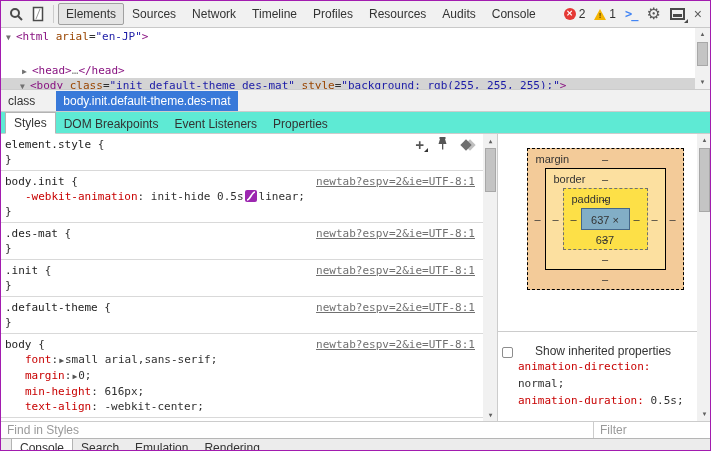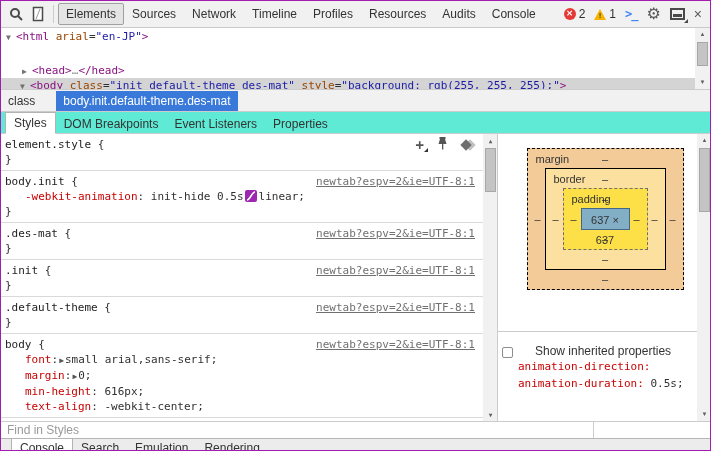--- a/index.html
+++ b/index.html
@@ -337,36 +337,42 @@
 
       <div class="computed">
         <div class="cs-check">
           <span class="checkbox"></span>
           <span>Show inherited properties</span>
         </div>
         <div class="cs-line code">
           <span class="cs-name">animation-direction:</span>
         </div>
         <div class="cs-line code">
+          <span class="cs-val">normal;</span>
+        </div>
+        <div class="cs-line code">
           <span class="cs-name">animation-duration:</span> <span class="cs-val">0.5s;</span>
         </div>
 
       </div>
 
       <div class="scrollbar right-sb">
         <div class="sb-btn up">▲</div>
         <div class="sb-thumb" style="top:14px;height:64px;"></div>
         <div class="sb-btn down">▼</div>
       </div>
     </div>
   </div>
 
   <div class="findbar">
     <div class="find-cell">
       <input type="text" placeholder="Find in Styles" style="">
+    </div>
+    <div class="filter-cell">
+      <input type="text" placeholder="Filter" style="">
     </div>
   </div>
 
   <div class="drawer">
     <span class="dtab active">Console</span>
     <span class="dtab">Search</span>
     <span class="dtab">Emulation</span>
     <span class="dtab">Rendering</span>
   </div>
 

